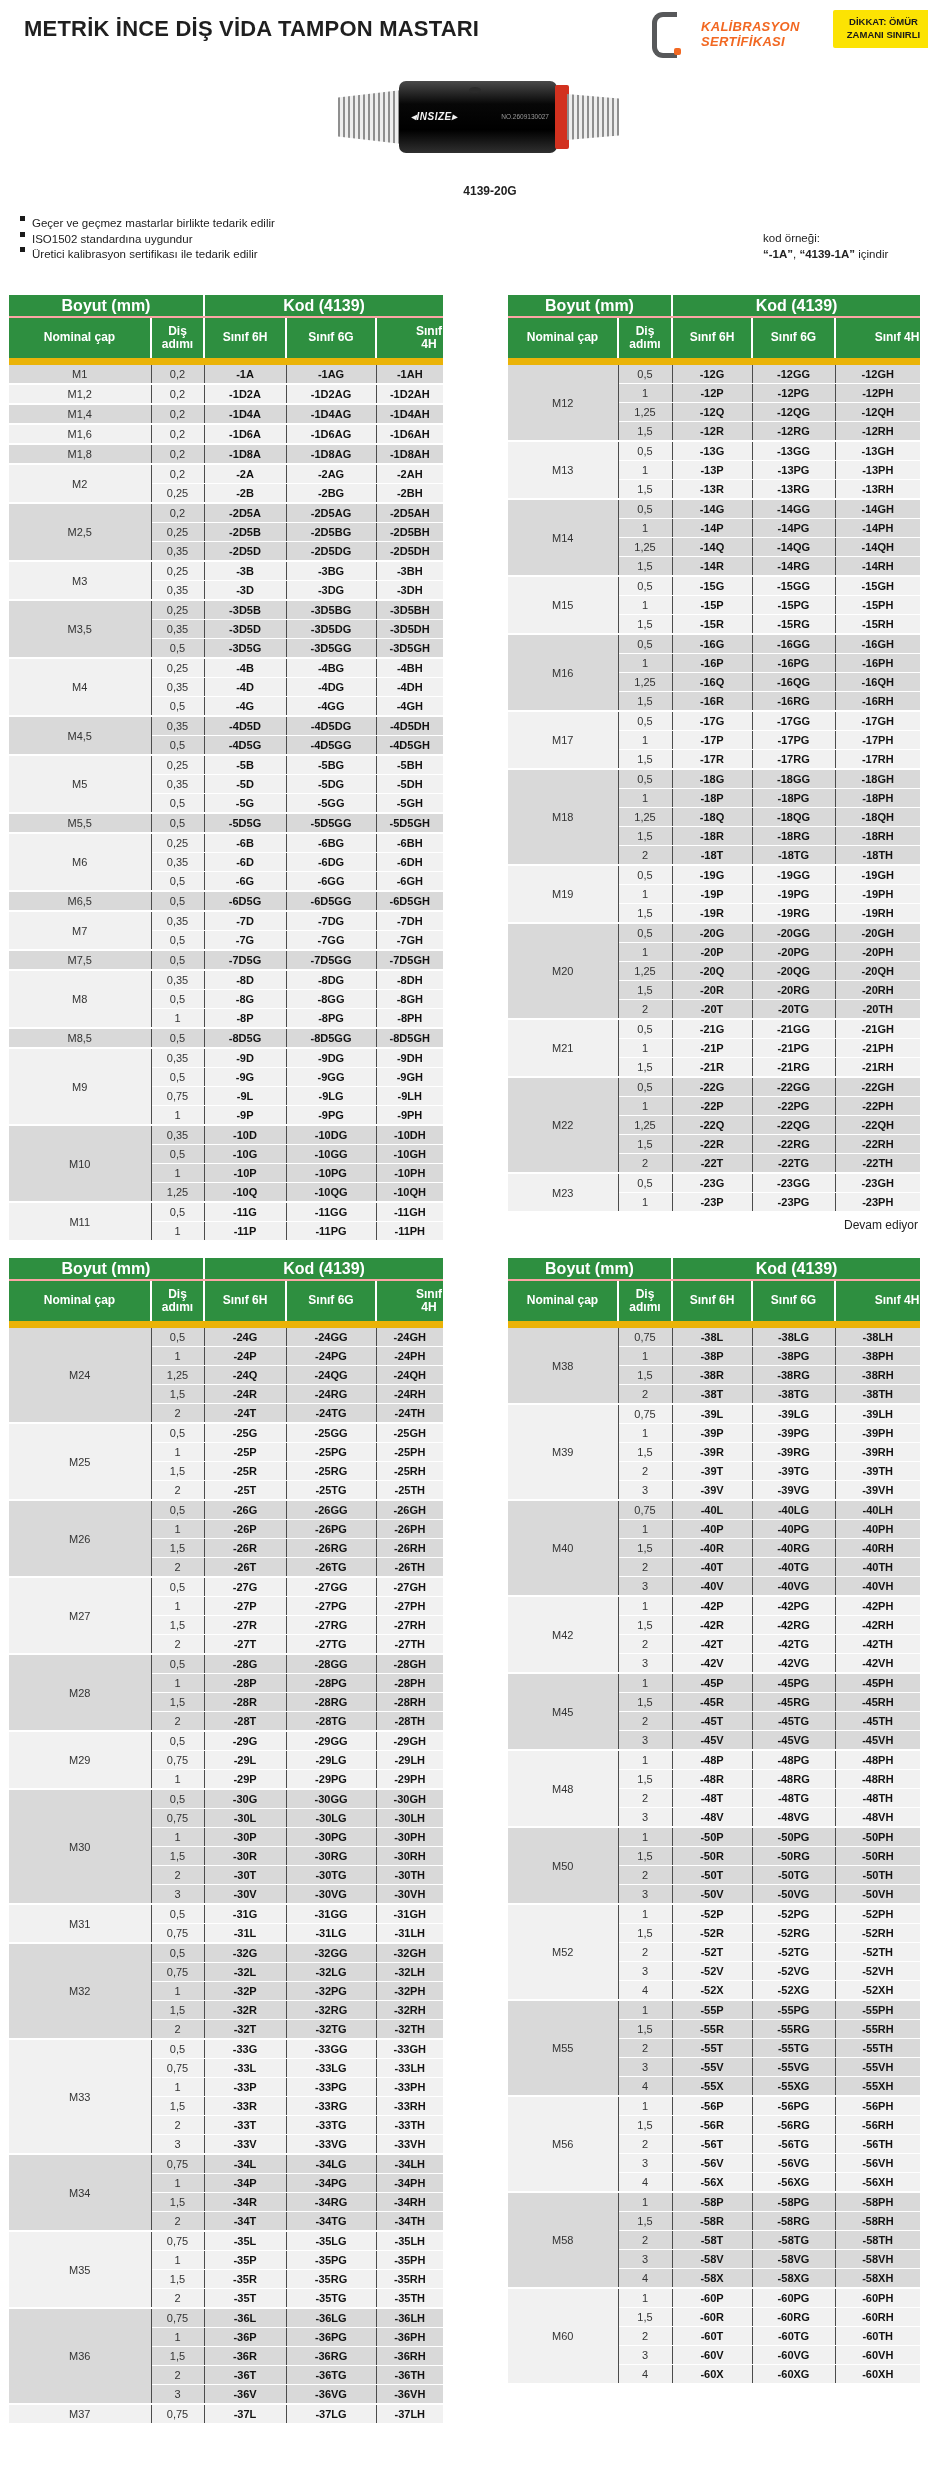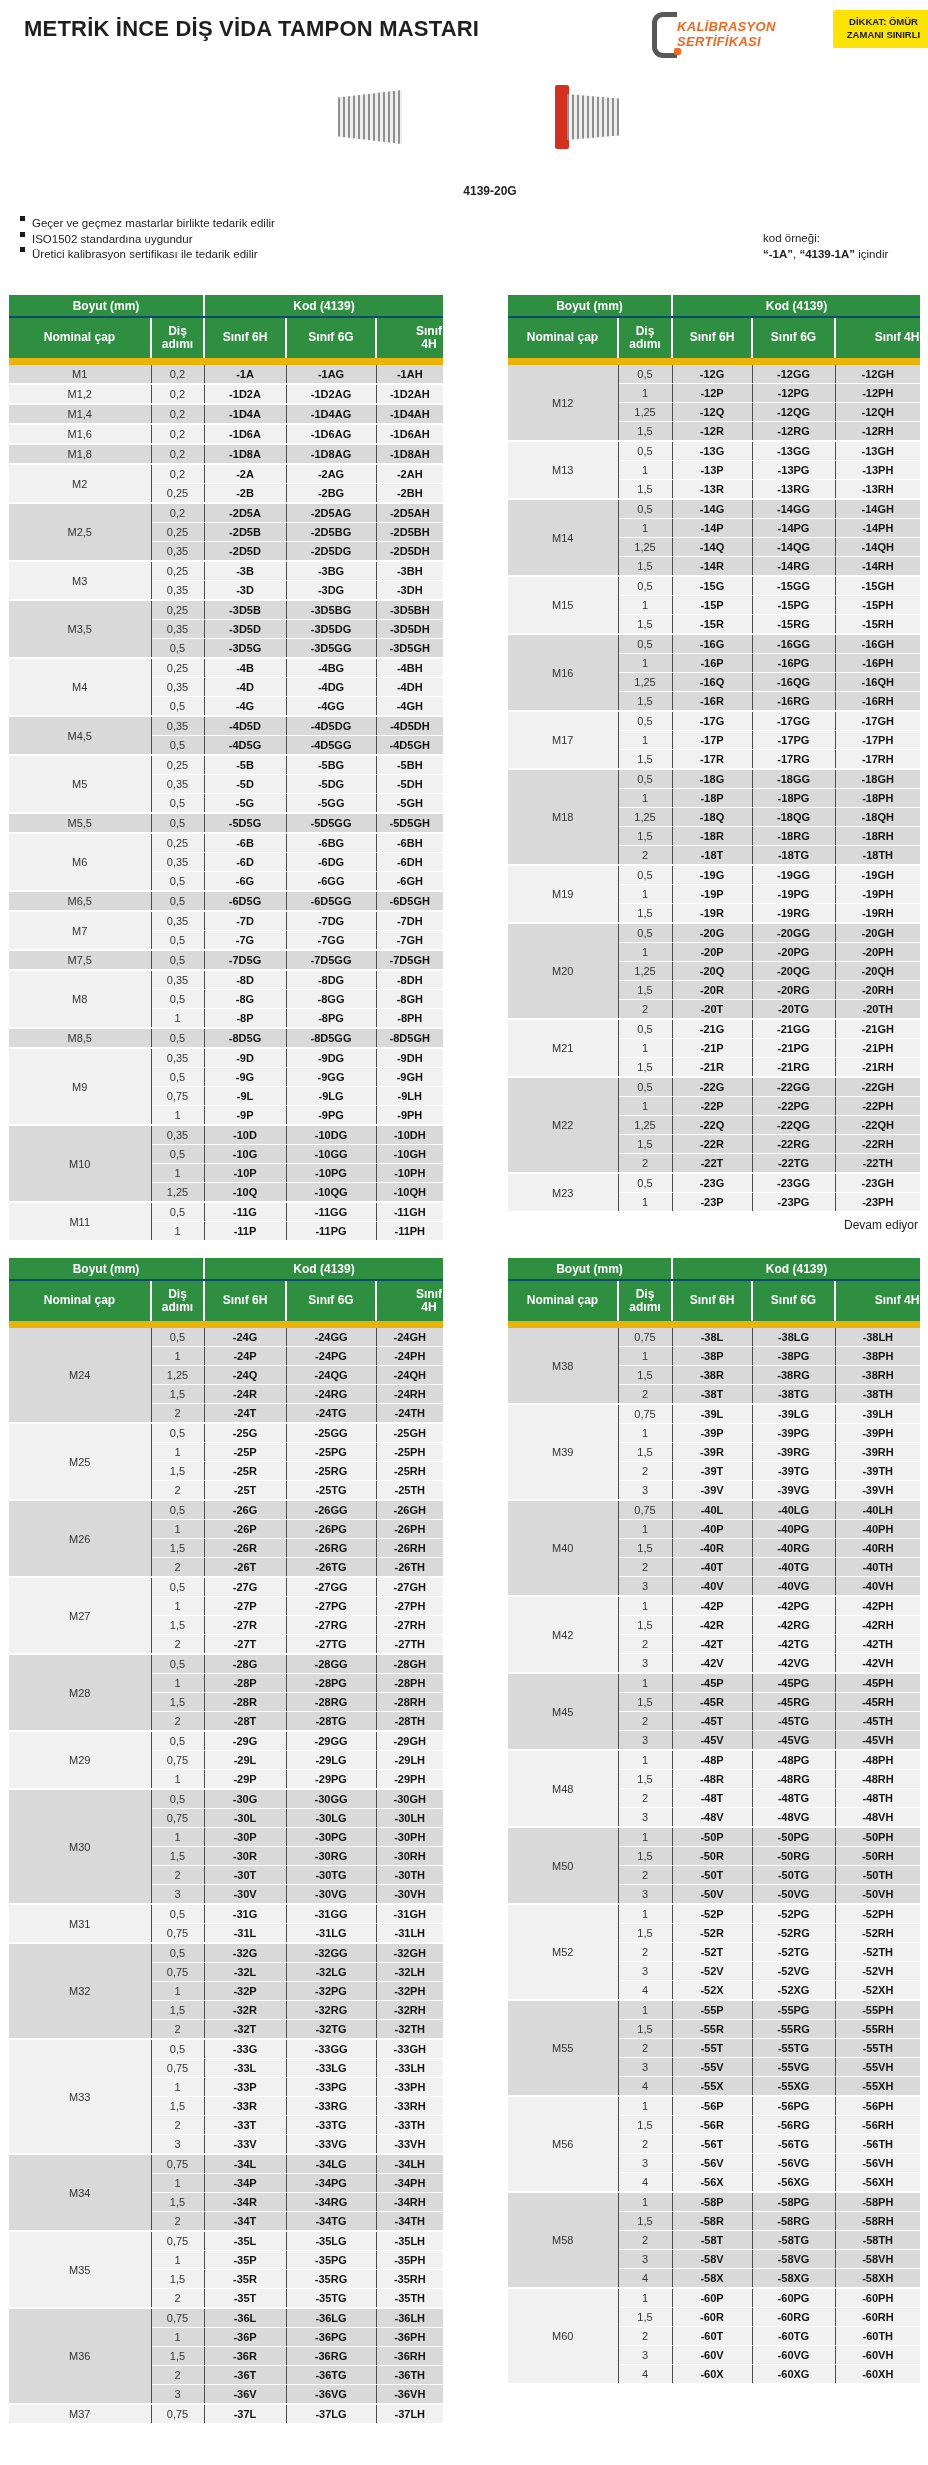--- a/index.html
+++ b/index.html
@@ -3,21 +3,21 @@
 <meta charset="utf-8">
 <style>
   html,body{margin:0;padding:0;background:#fff;}
   .page{position:relative;width:928px;height:2465px;background:#fff;
         font-family:"Liberation Sans",sans-serif;color:#1a1a1a;overflow:hidden;}
 
   .page-title{position:absolute;left:24px;top:16px;font-size:22px;font-weight:bold;
               color:#1f1f1f;letter-spacing:.2px;}
 
   
-  .cal-badge{position:absolute;left:652px;top:12px;display:flex;align-items:center;gap:0;}
+  .cal-badge{position:absolute;left:652px;top:12px;display:flex;align-items:center;gap:24px;}
   .cal-icon{position:relative;width:20px;height:36px;border:5px solid #57585a;border-right:none;
             border-radius:11px 0 0 11px;}
   .cal-icon-dot{position:absolute;right:-4px;bottom:-2px;width:7px;height:7px;background:#f26822;border-radius:2px;}
   .cal-text{color:#f26822;font-size:13px;font-weight:bold;font-style:italic;line-height:1.12;letter-spacing:.3px;}
 
   
   .warn-badge{position:absolute;left:833px;top:10px;width:93px;background:#fce303;
               padding:6px 4px;border-radius:2px;text-align:center;
               font-size:9.5px;font-weight:bold;color:#1a1a1a;line-height:1.35;}
 
@@ -50,21 +50,21 @@
 
   
   .tbl-wrap{position:absolute;}
   #t0{left:9px;top:295px;width:434px;}
   #t1{left:508px;top:295px;width:412px;}
   #t2{left:9px;top:1258px;width:434px;}
   #t3{left:508px;top:1258px;width:412px;}
 
   table.gauge-table{border-collapse:collapse;width:100%;table-layout:fixed;}
   .gauge-table th{background:#2e8f40;color:#fff;font-weight:bold;text-align:center;padding:0;}
-  .gauge-table th.h1{font-size:12px;height:21px;border-bottom:2px solid #0c4a6e;}
+  .gauge-table th.h1{font-size:16px;height:21px;border-bottom:2px solid #fca5a5;}
   .gauge-table th.h1.sep{border-right:2px solid #fff;}
   .gauge-table th.h2{font-size:12px;height:40px;line-height:1.1;border-bottom:7px solid #eab308;border-right:2px solid #fff;}
   .gauge-table th.h2.last{border-right:none;padding-left:38px;}
   .gauge-table td{height:18px;line-height:18px;text-align:center;font-size:11px;padding:0;
                   border-bottom:1px solid #fff;border-right:1px solid #4c4c4c;color:#333;}
   .gauge-table td.lastcol{border-right:none;}
   .gauge-table td.code{font-weight:bold;color:#111;}
   .gauge-table tr.g-dark td{background:#d9d9d9;}
   .gauge-table tr.g-light td{background:#f1f1f1;}
   .gauge-table tr.g-end td{border-bottom:2px solid #fff;}
@@ -89,20 +89,25 @@
     </div>
   </div>
 
   <div class="warn-badge">
     <div>DİKKAT: ÖMÜR</div>
     <div>ZAMANI SINIRLI</div>
   </div>
 
   <div class="gauge">
     <div class="g-thread-left"></div>
+    <div class="g-body">
+      <div class="g-hole"></div>
+      <span class="g-brand">◂INSIZE▸</span>
+      <span class="g-serial">NO.2609130027</span>
+    </div>
     <div class="g-red"></div>
     <div class="g-thread-right"></div>
   </div>
   <div class="g-caption">4139-20G</div>
 
   <div class="bullets">
     <div class="bullet-row">
       <span class="bullet-square"></span>
       <span>Geçer ve geçmez mastarlar birlikte tedarik edilir</span>
     </div>

